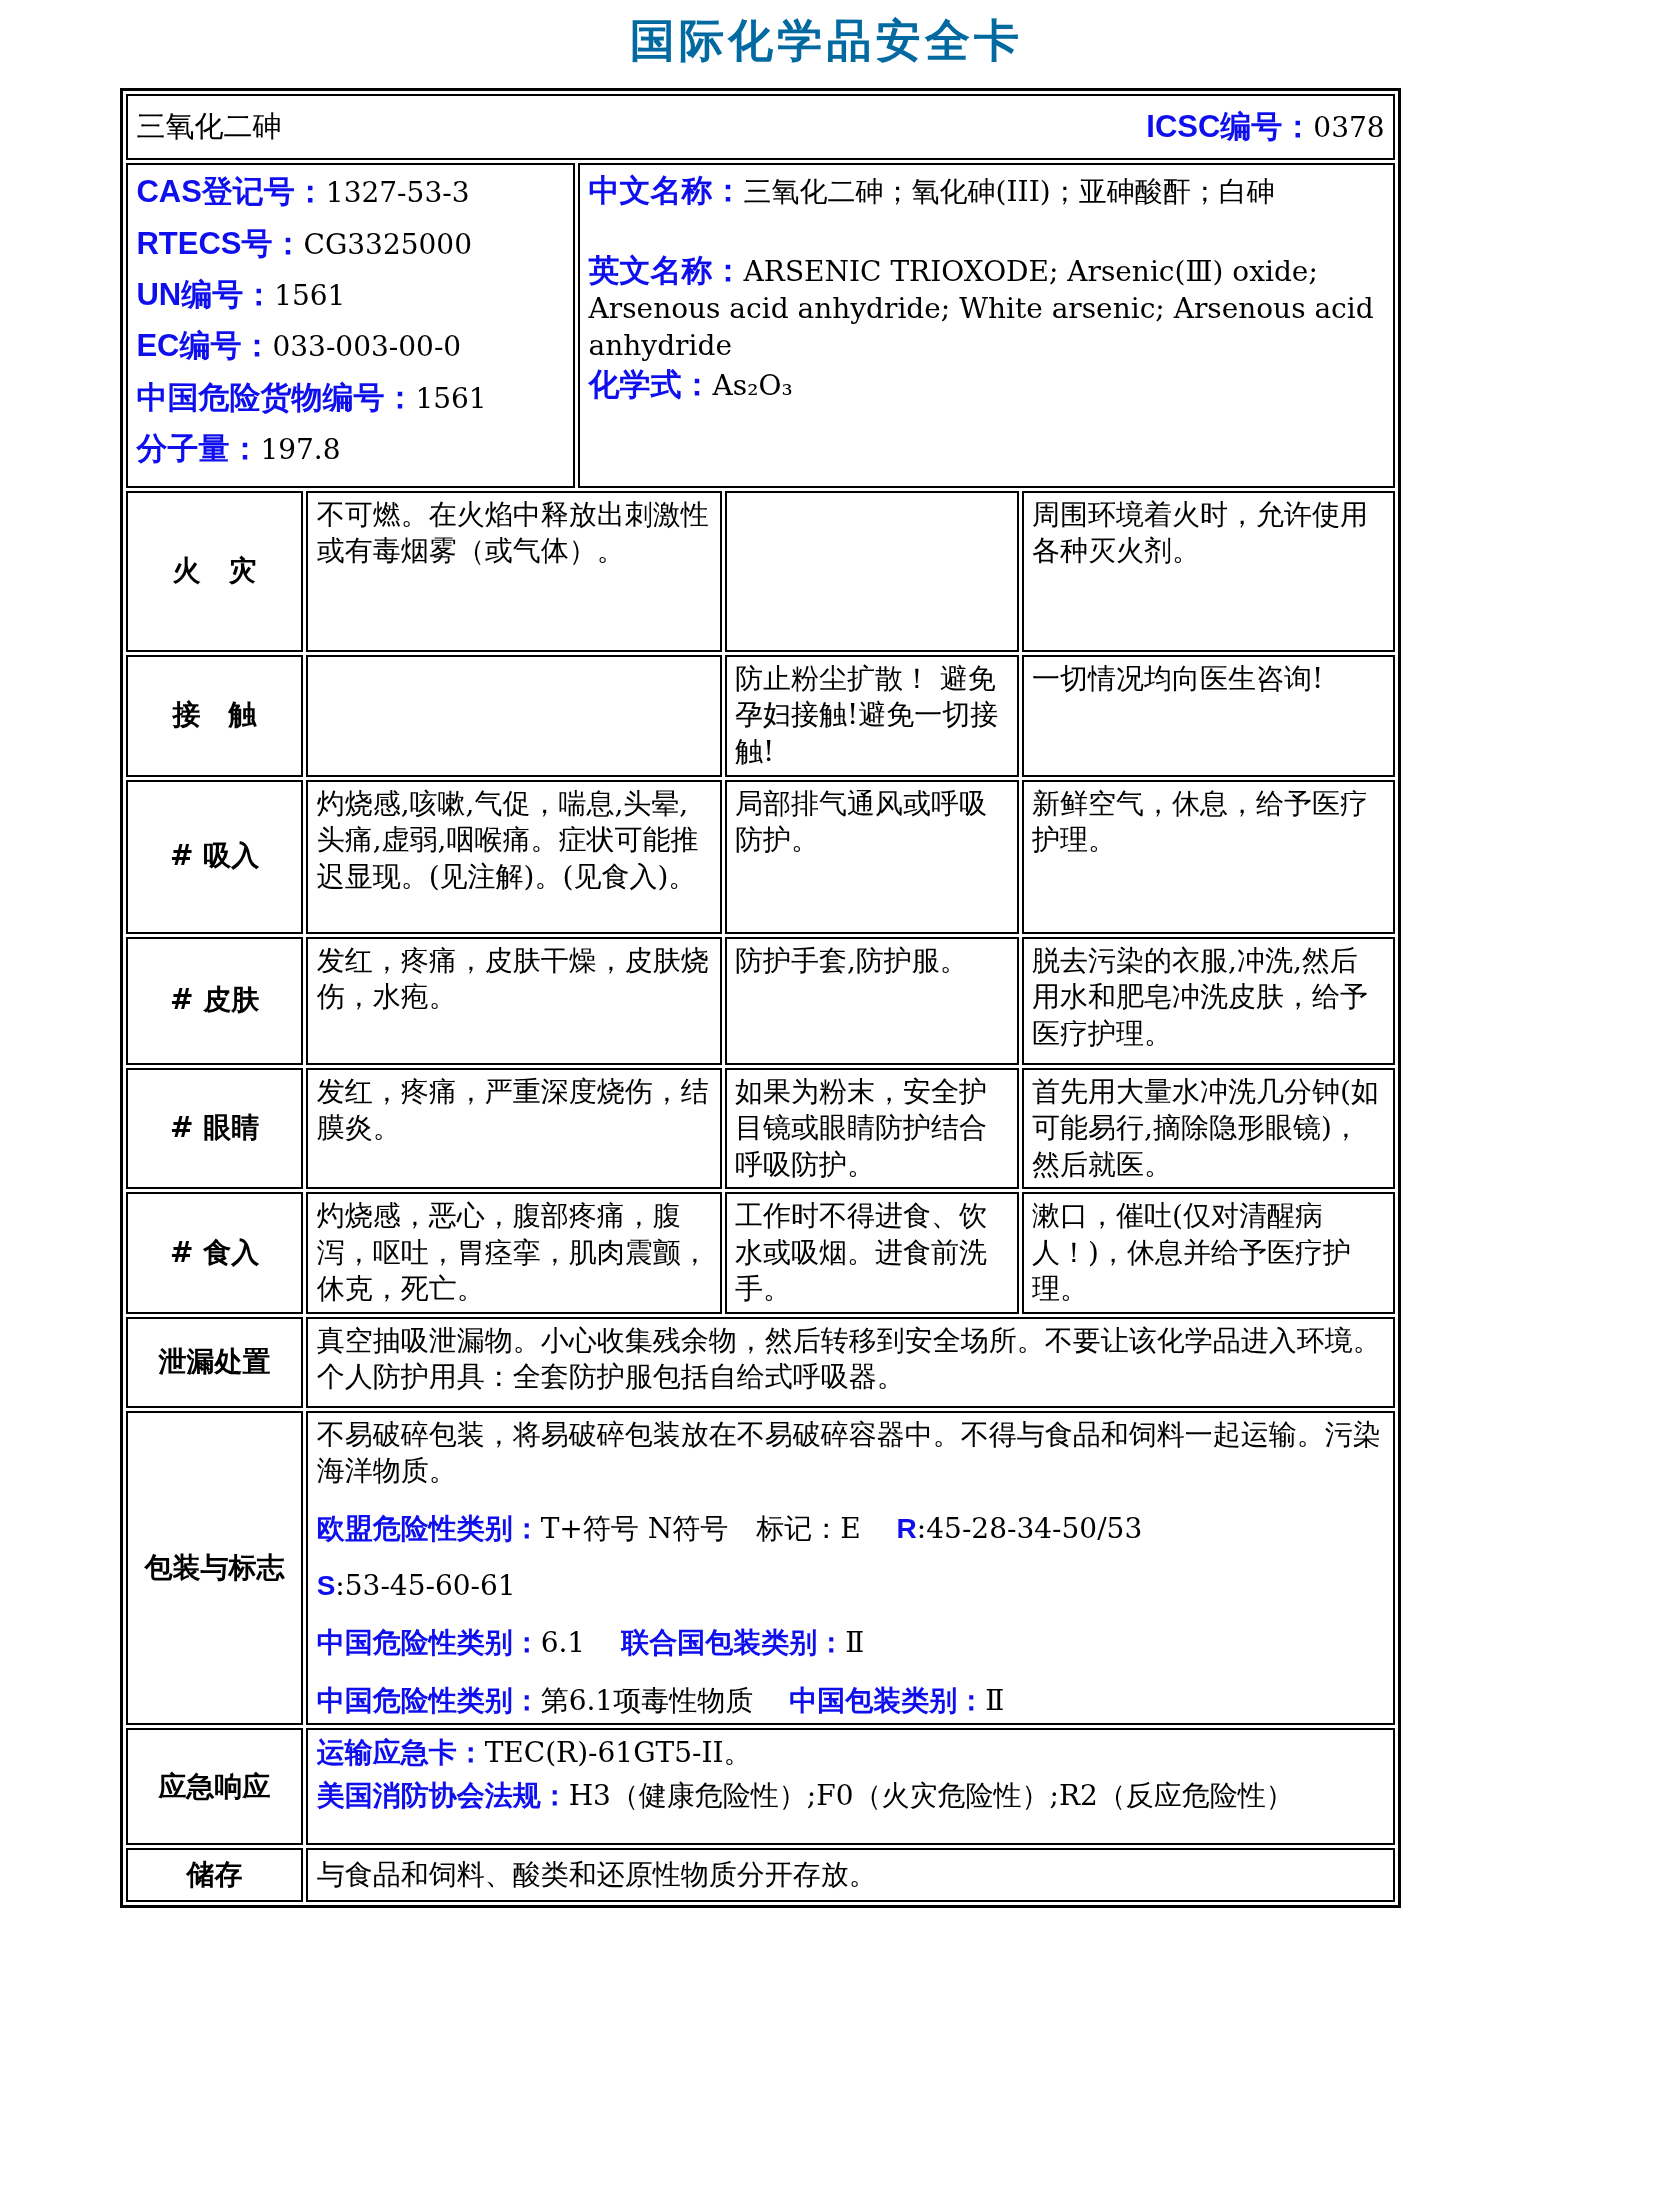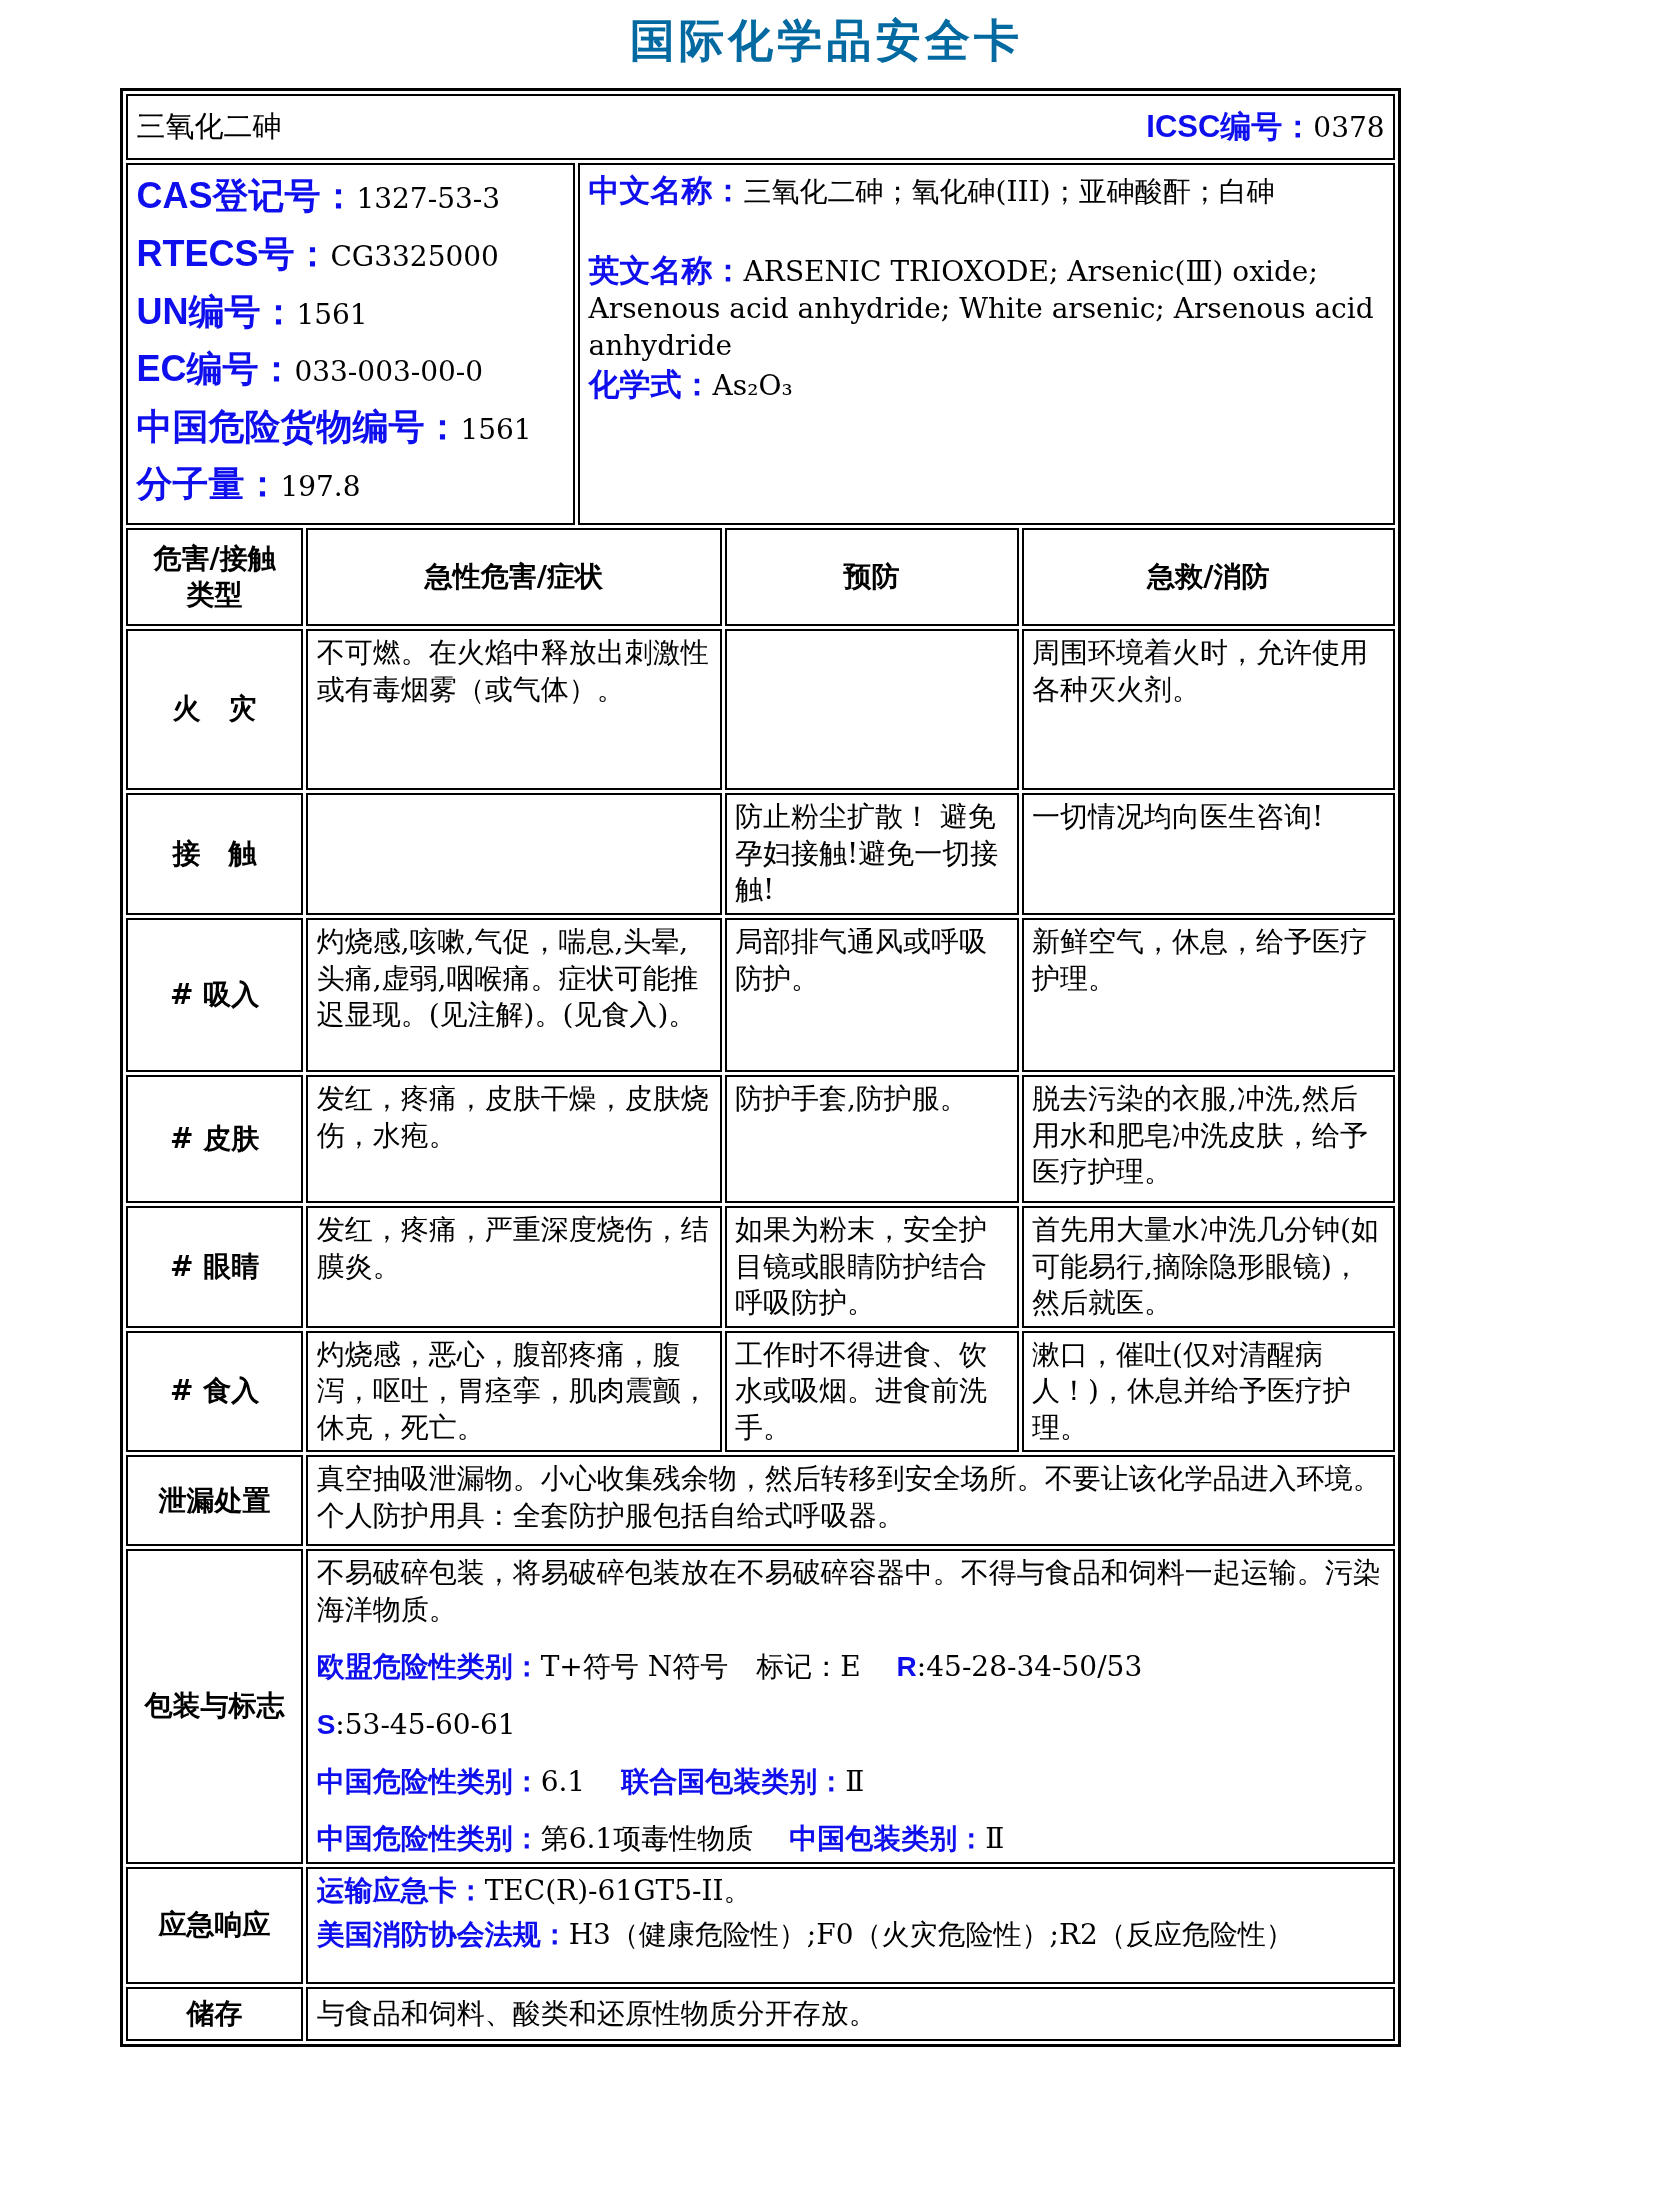--- a/index.html
+++ b/index.html
@@ -32,21 +32,21 @@
   }
   .hdrcell{
     vertical-align:middle !important;text-align:center;
     font-family:"Liberation Sans",sans-serif;font-weight:bold;
     color:#0f0fee;font-size:32px;white-space:pre-line;line-height:1.5;
   }
   .row1-flex{display:flex;justify-content:space-between;align-items:center;width:100%;}
   .row1-flex .chem{font-size:29px;}
   .row1-flex .icsc-l{font-size:31px;}
   .id-line{margin:4.2px 0 12.6px 0;font-size:28px;line-height:1.25;}
-  .id-line .lbl{font-size:36px;}
+  .id-line .lbl{font-size:31px;}
   .names-cell .blk{margin:1.4px 0 0 0;}
   .names-cell .gap-blk{margin-top:40px;}
   .names-cell .lbl{font-size:31px;}
   .content{line-height:1.18;}
   .pack p{margin:0 0 21px 0;line-height:1.3;}
   .pack p:last-child{margin-bottom:0;}
   .gapL{margin-left:36px;}
   .emg p{margin:0 0 7px 0;line-height:1.3;}
 </style>
 </head>
@@ -85,27 +85,20 @@
         <div class="id-line"><span class="lbl">中国危险货物编号：</span><span>1561</span></div>
         <div class="id-line"><span class="lbl">分子量：</span><span>197.8</span></div>
       </td>
       <td colspan="3" class="names-cell">
         <div class="blk"><span class="lbl">中文名称：</span><span>三氧化二砷；氧化砷(III)；亚砷酸酐；白砷</span></div>
         <div class="blk gap-blk"><span class="lbl">英文名称：</span><span>ARSENIC TRIOXODE; Arsenic(Ⅲ) oxide; Arsenous acid anhydride; White arsenic; Arsenous acid anhydride</span></div>
         <div class="blk"><span class="lbl">化学式：</span><span>As₂O₃</span></div>
       </td>
     </tr>
 
-    <tr style="height:98px">
-      <td class="hdrcell">危害/接触
-类型</td>
-      <td class="hdrcell" colspan="2">急性危害/症状</td>
-      <td class="hdrcell">预防</td>
-      <td class="hdrcell">急救/消防</td>
-    </tr>
 
     <tr style="height:161px">
       <td class="rowlabel">火　灾</td>
       <td colspan="2" class="content">不可燃。在火焰中释放出刺激性或有毒烟雾（或气体）。</td>
       <td class="content"></td>
       <td class="content">周围环境着火时，允许使用各种灭火剂。</td>
     </tr>
 
 
     <tr style="height:122px">

